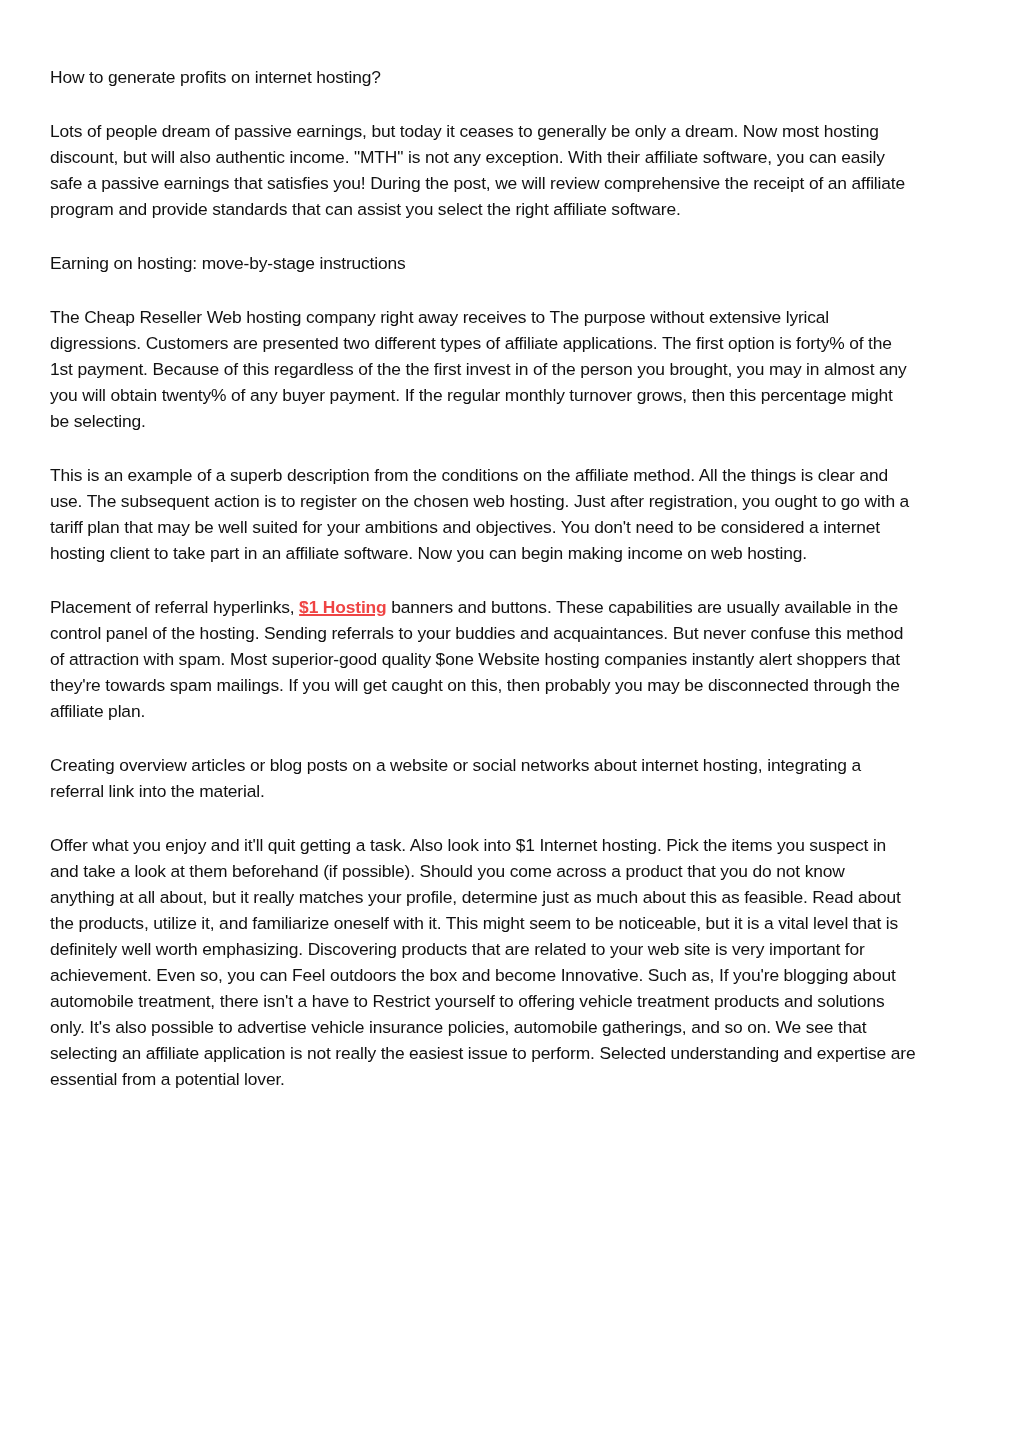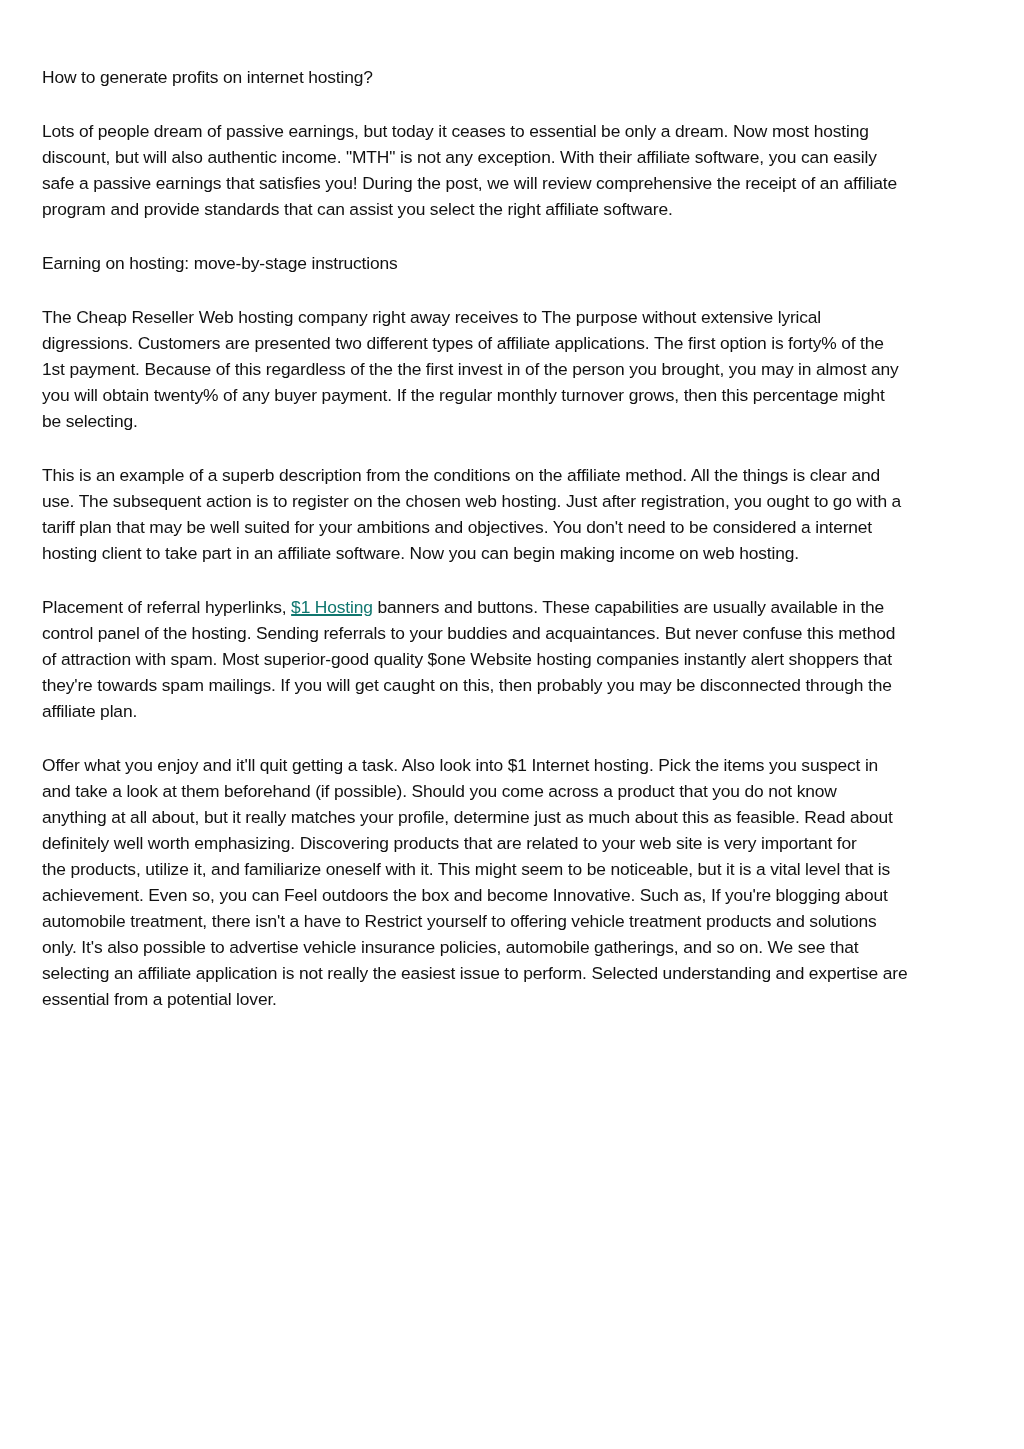--- a/index.html
+++ b/index.html
@@ -2,35 +2,35 @@
 <html><head>
 <meta charset="utf-8">
 <style>
   html, body { margin: 0; padding: 0; background: #ffffff; }
   body { width: 1024px; height: 1449px; position: relative; overflow: hidden; }
   .doc {
     position: absolute; left: 34px; top: 64px; width: 970px;
     font-family: "Liberation Sans", "DejaVu Sans", sans-serif;
     font-size: 17.4px; color: #111111;
   }
-  .para { margin: 0 0 28px 8px; }
+  .para { margin: 0 0 28px 16px; }
   .line { display: block; height: 26px; line-height: 26px; white-space: nowrap; letter-spacing: -0.15px; }
-  a.link { color: #0f766e; font-weight: normal; text-decoration: underline; text-decoration-thickness: 2px; }
+  a.link { color: #ef4444; font-weight: bold; text-decoration: underline; text-decoration-thickness: 2px; }
 </style>
 </head>
 <body>
 
 <div class="doc">
 
   <p class="para">
     <span class="line">How to generate profits on internet hosting?</span>
   </p>
 
   <p class="para">
-    <span class="line">Lots of people dream of passive earnings, but today it ceases to essential be only a dream. Now most hosting</span>
+    <span class="line">Lots of people dream of passive earnings, but today it ceases to generally be only a dream. Now most hosting</span>
     <span class="line">discount, but will also authentic income. "MTH" is not any exception. With their affiliate software, you can easily</span>
     <span class="line">safe a passive earnings that satisfies you! During the post, we will review comprehensive the receipt of an affiliate</span>
     <span class="line">program and provide standards that can assist you select the right affiliate software.</span>
   </p>
 
   <p class="para">
     <span class="line">Earning on hosting: move-by-stage instructions</span>
   </p>
 
   <p class="para">
@@ -49,27 +49,31 @@
   </p>
 
   <p class="para">
     <span class="line"><span>Placement of referral hyperlinks, </span><a class="link" href="#">$1 Hosting</a><span> banners and buttons. These capabilities are usually available in the</span></span>
     <span class="line">control panel of the hosting. Sending referrals to your buddies and acquaintances. But never confuse this method</span>
     <span class="line">of attraction with spam. Most superior-good quality $one Website hosting companies instantly alert shoppers that</span>
     <span class="line">they're towards spam mailings. If you will get caught on this, then probably you may be disconnected through the</span>
     <span class="line">affiliate plan.</span>
   </p>
 
+  <p class="para">
+    <span class="line">Creating overview articles or blog posts on a website or social networks about internet hosting, integrating a</span>
+    <span class="line">referral link into the material.</span>
+  </p>
 
   <p class="para">
     <span class="line">Offer what you enjoy and it'll quit getting a task. Also look into $1 Internet hosting. Pick the items you suspect in</span>
     <span class="line">and take a look at them beforehand (if possible). Should you come across a product that you do not know</span>
     <span class="line">anything at all about, but it really matches your profile, determine just as much about this as feasible. Read about</span>
+    <span class="line">the products, utilize it, and familiarize oneself with it. This might seem to be noticeable, but it is a vital level that is</span>
     <span class="line">definitely well worth emphasizing. Discovering products that are related to your web site is very important for</span>
-    <span class="line">the products, utilize it, and familiarize oneself with it. This might seem to be noticeable, but it is a vital level that is</span>
     <span class="line">achievement. Even so, you can Feel outdoors the box and become Innovative. Such as, If you're blogging about</span>
     <span class="line">automobile treatment, there isn't a have to Restrict yourself to offering vehicle treatment products and solutions</span>
     <span class="line">only. It's also possible to advertise vehicle insurance policies, automobile gatherings, and so on. We see that</span>
     <span class="line">selecting an affiliate application is not really the easiest issue to perform. Selected understanding and expertise are</span>
     <span class="line">essential from a potential lover.</span>
   </p>
 
 </div>
 
 </body></html>

